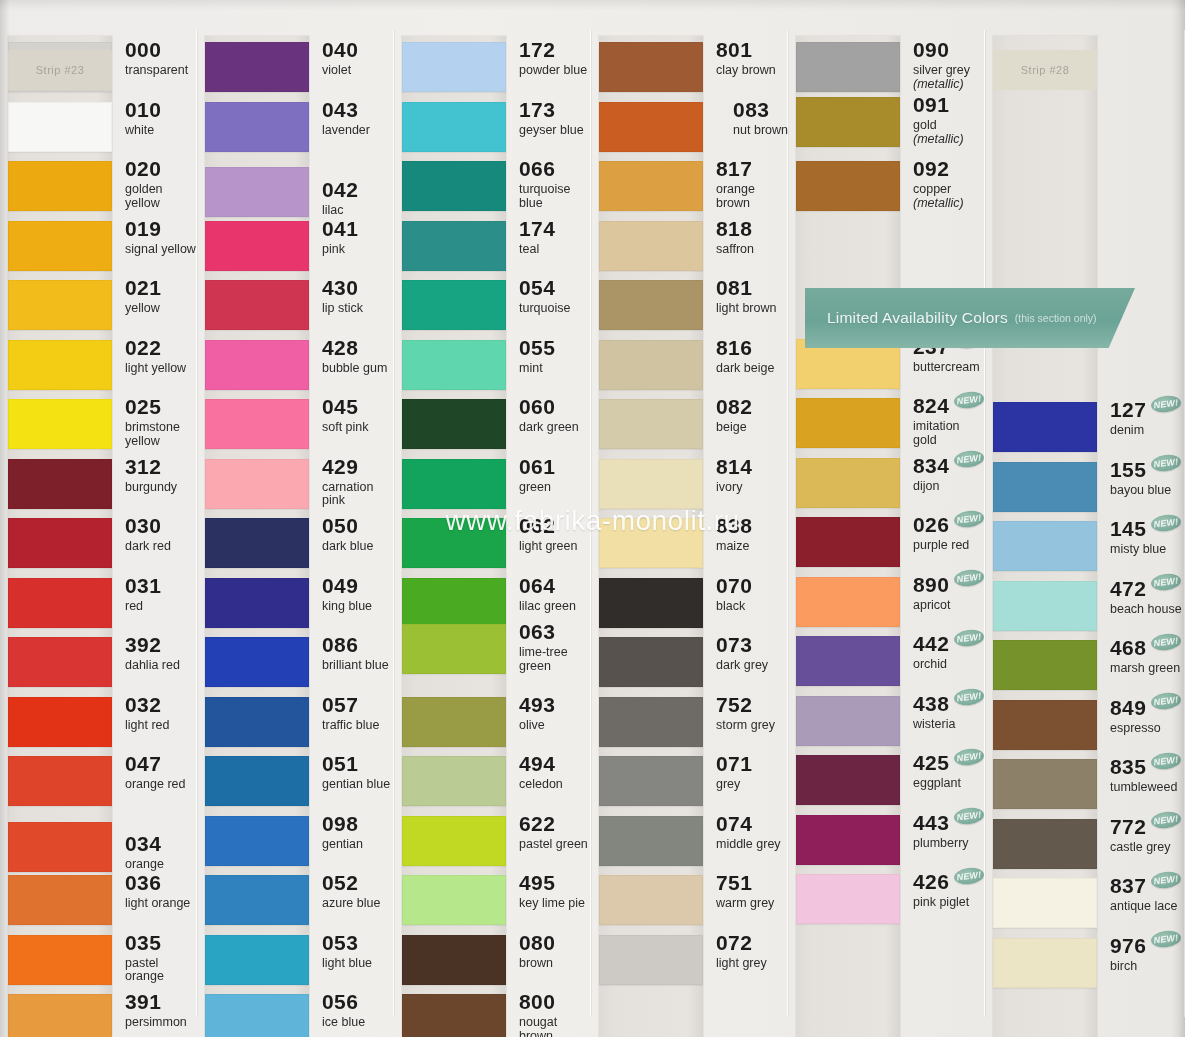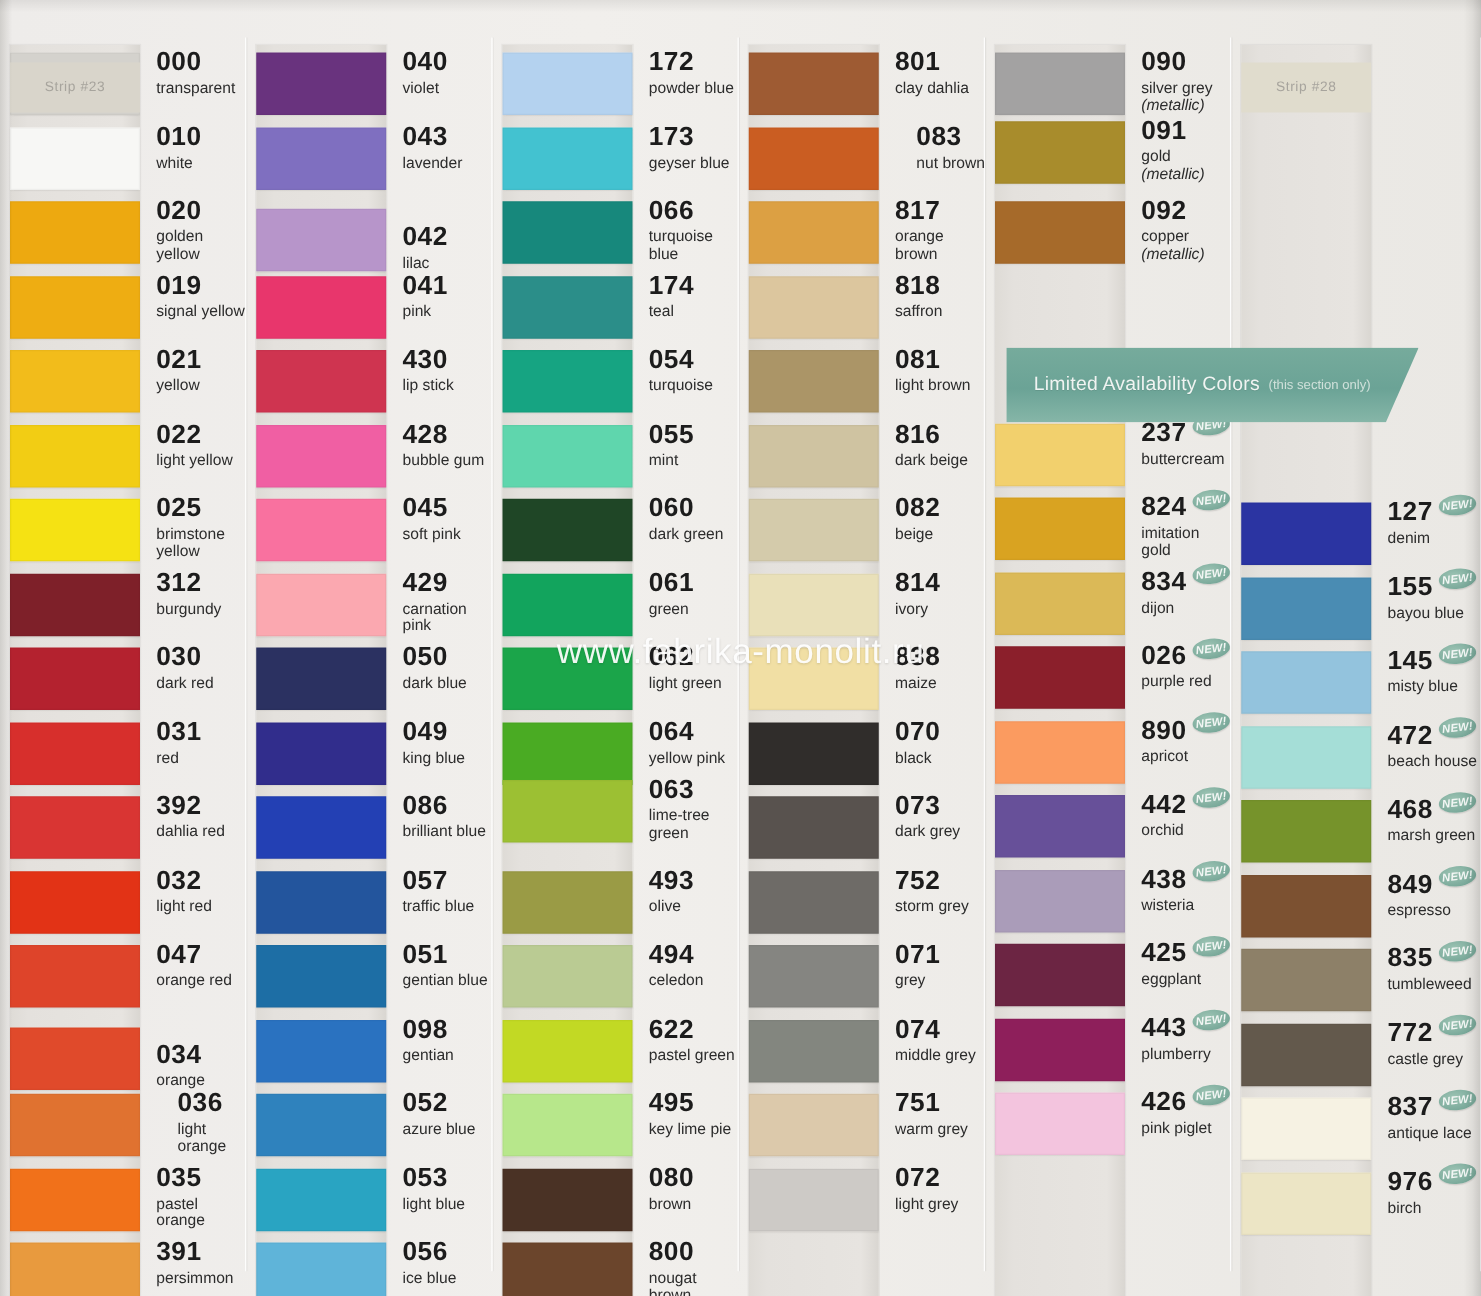--- a/index.html
+++ b/index.html
@@ -70,21 +70,21 @@
   
   .stripid{
     position:absolute;left:8px;width:104px;height:40px;
     display:flex;align-items:center;justify-content:center;
     font-size:11px;color:#a7a49d;letter-spacing:.5px;
   }
   .stripid.t23{top:50px;background:#d9d5cb;}
   .stripid.t28{top:50px;background:#e0dccd;}
   
   #banner{
-    position:absolute;left:805px;top:278px;width:330px;height:60px;
+    position:absolute;left:805px;top:288px;width:330px;height:60px;
     background:linear-gradient(to bottom,#76ab9c 0,#6ba396 55%,#86b6a8 100%);
     clip-path:polygon(0 0,100% 0,92% 100%,0 100%);
     display:flex;align-items:center;
     box-shadow:0 1px 2px rgba(0,0,0,.08);
   }
   #banner .b1{
     color:#f0f4f2;font-size:15.5px;margin-left:22px;letter-spacing:.2px;
     text-shadow:0 1px 0 rgba(0,0,0,.08);
   }
   #banner .b2{
@@ -207,21 +207,21 @@
             <div class="name">orange red</div>
           </div>
         </div>
         <div class="row" style="top: 811.5px; align-items: flex-end;">
           <div class="chip" style="background: rgb(224, 74, 43);"></div>
           <div class="labels">
             <div><span class="code">034</span></div>
             <div class="name">orange</div>
           </div>
         </div>
-        <div class="row" style="top: 871px; gap: 17px;">
+        <div class="row" style="top: 871px;">
           <div class="chip" style="background: rgb(224, 114, 48);"></div>
           <div class="labels">
             <div><span class="code">036</span></div>
             <div class="name wide">light orange</div>
           </div>
         </div>
         <div class="row" style="top: 930.5px;">
           <div class="chip" style="background: rgb(241, 113, 26);"></div>
           <div class="labels">
             <div><span class="code">035</span></div>
@@ -427,21 +427,21 @@
           <div class="chip" style="background: rgb(27, 165, 74);"></div>
           <div class="labels">
             <div><span class="code">062</span></div>
             <div class="name">light green</div>
           </div>
         </div>
         <div class="row" style="top: 573.5px;">
           <div class="chip" style="background: rgb(74, 171, 35);"></div>
           <div class="labels">
             <div><span class="code">064</span></div>
-            <div class="name wide">yellow pink</div>
+            <div class="name wide">lilac green</div>
           </div>
         </div>
         <div class="row" style="top: 620px;">
           <div class="chip" style="background: rgb(156, 192, 51);"></div>
           <div class="labels">
             <div><span class="code">063</span></div>
             <div class="name wide">lime-tree green</div>
           </div>
         </div>
         <div class="row" style="top: 692.5px;">
@@ -489,21 +489,21 @@
       </div>
     </div>
     <div class="column">
       <div class="strip"></div>
       <div class="divider" style="right: 0px;"></div>
       <div class="rows">
         <div class="row" style="top: 38px;">
           <div class="chip" style="background: rgb(158, 91, 51);"></div>
           <div class="labels">
             <div><span class="code">801</span></div>
-            <div class="name">clay dahlia</div>
+            <div class="name">clay brown</div>
           </div>
         </div>
         <div class="row" style="top: 97.5px; justify-content: space-between;">
           <div class="chip" style="background: rgb(202, 93, 34);"></div>
           <div class="labels">
             <div><span class="code">083</span></div>
             <div class="name">nut brown</div>
           </div>
         </div>
         <div class="row" style="top: 157px;">

